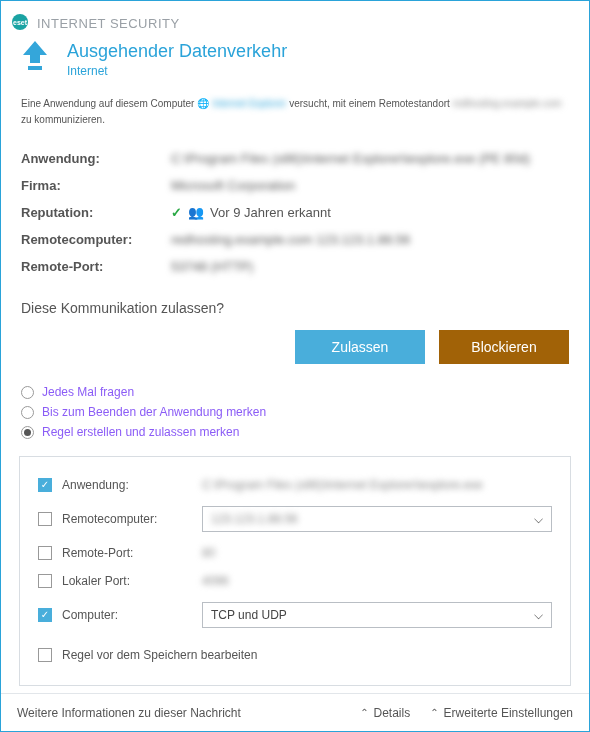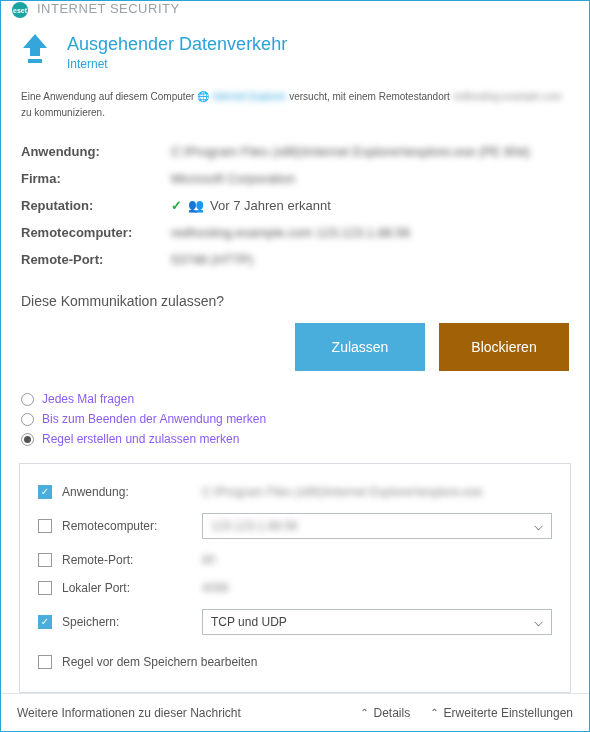--- a/index.html
+++ b/index.html
@@ -1,35 +1,35 @@
 <!DOCTYPE html>
 <html><head>
 <meta charset="utf-8">
 <style>
   * { box-sizing: border-box; margin: 0; padding: 0; font-family: "Segoe UI", Tahoma, sans-serif; }
   body { background: #fff; width: 590px; height: 732px; border: 1px solid #2aa3d9; display: flex; flex-direction: column; }
-  .titlebar { height: 30px; display: flex; align-items: flex-start; padding: 0 10px; color: #9aa0a6; font-size: 13px; gap: 8px; }
+  .titlebar { height: 30px; display: flex; align-items: flex-end; padding: 0 10px; color: #9aa0a6; font-size: 13px; gap: 8px; }
   .logo { display: inline-flex; align-items: center; gap: 4px; }
   .logo-text { color: #9aa0a6; font-weight: 400; letter-spacing: 0.5px; }
   .content { flex: 1; padding: 0 20px; display: flex; flex-direction: column; }
   .header { display: flex; gap: 18px; padding: 10px 0 18px 0; align-items: flex-start; }
   .header-title { color: #2aa3d9; font-size: 18px; font-weight: 400; }
   .header-sub { color: #2aa3d9; font-size: 12px; margin-top: 2px; }
   .intro { font-size: 10px; color: #555; line-height: 1.55; margin-bottom: 18px; }
   .blur { filter: blur(3px); color: #888; user-select: none; }
   .blur-blue { filter: blur(3px); color: #2aa3d9; user-select: none; }
   .kv { display: flex; font-size: 13px; padding: 6px 0; }
   .kv .k { width: 150px; color: #555; font-weight: 700; }
   .kv .v { color: #555; }
   .rep-line { display: flex; align-items: center; gap: 6px; }
   .check { color: #2aa845; font-weight: bold; }
   .people { color: #2aa3d9; }
   .question { font-size: 14px; color: #555; margin-top: 20px; margin-bottom: 14px; }
   .buttons { display: flex; justify-content: flex-end; gap: 14px; margin-bottom: 18px; }
-  .btn { width: 130px; height: 48px; border: none; color: #fff; font-size: 14px; cursor: pointer; }
+  .btn { width: 130px; height: 34px; border: none; color: #fff; font-size: 14px; cursor: pointer; }
   .btn-allow { background: #49aedb; }
   .btn-block { background: #a16207; }
   .radios { font-size: 12px; color: #8b5cf6; margin-bottom: 12px; }
   .radio-row { display: flex; align-items: center; gap: 8px; padding: 3px 0; }
   .radio { width: 13px; height: 13px; border: 1px solid #999; border-radius: 50%; display: inline-flex; align-items: center; justify-content: center; }
   .radio.sel::after { content: ""; width: 7px; height: 7px; background: #555; border-radius: 50%; }
   .rule-box { border: 1px solid #d8dde2; padding: 14px 18px 16px 18px; margin: 2px -2px 0 -2px; }
   .rule-row { display: flex; align-items: center; font-size: 12px; color: #555; padding: 7px 0; gap: 10px; }
   .chk { width: 14px; height: 14px; border: 1px solid #999; display: inline-flex; align-items: center; justify-content: center; background: #fff; }
   .chk.sel { background: #49aedb; border-color: #49aedb; color: #fff; }
@@ -87,21 +87,21 @@
   </div>
   <div class="kv">
     <div class="k">Firma:</div>
     <div class="v blur-blue">Microsoft Corporation</div>
   </div>
   <div class="kv">
     <div class="k">Reputation:</div>
     <div class="v rep-line">
       <span class="check">✓</span>
       <span class="people">👥</span>
-      <span>Vor 7 Jahren erkannt</span>
+      <span>Vor 9 Jahren erkannt</span>
     </div>
   </div>
   <div class="kv">
     <div class="k">Remotecomputer:</div>
     <div class="v blur">redhosting.example.com 123.123.1.88.56</div>
   </div>
   <div class="kv">
     <div class="k">Remote-Port:</div>
     <div class="v blur">53748 (HTTP)</div>
   </div>
@@ -147,21 +147,21 @@
       <span class="rule-label">Remote-Port:</span>
       <span class="rule-val blur">80</span>
     </div>
     <div class="rule-row">
       <span class="chk"></span>
       <span class="rule-label">Lokaler Port:</span>
       <span class="rule-val blur">4096</span>
     </div>
     <div class="rule-row">
       <span class="chk sel"></span>
-      <span class="rule-label">Speichern:</span>
+      <span class="rule-label">Computer:</span>
       <div class="combo">
         <span>TCP und UDP</span>
         <span class="arrow">⌵</span>
       </div>
     </div>
     <div class="rule-row" style="margin-top:6px;">
       <span class="chk"></span>
       <span>Regel vor dem Speichern bearbeiten</span>
     </div>
   </div>

